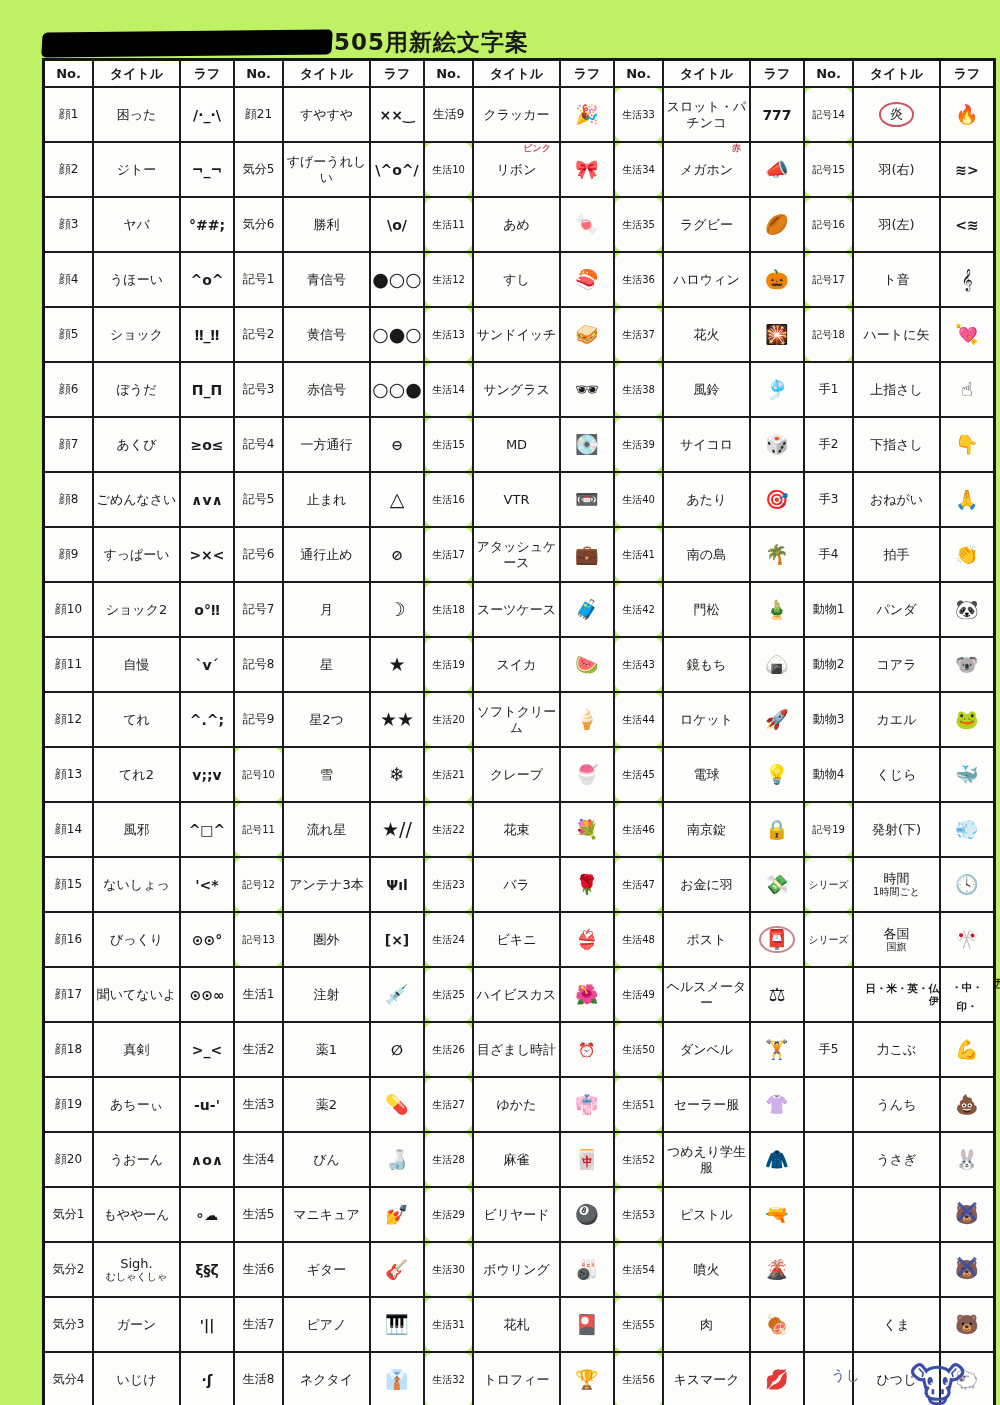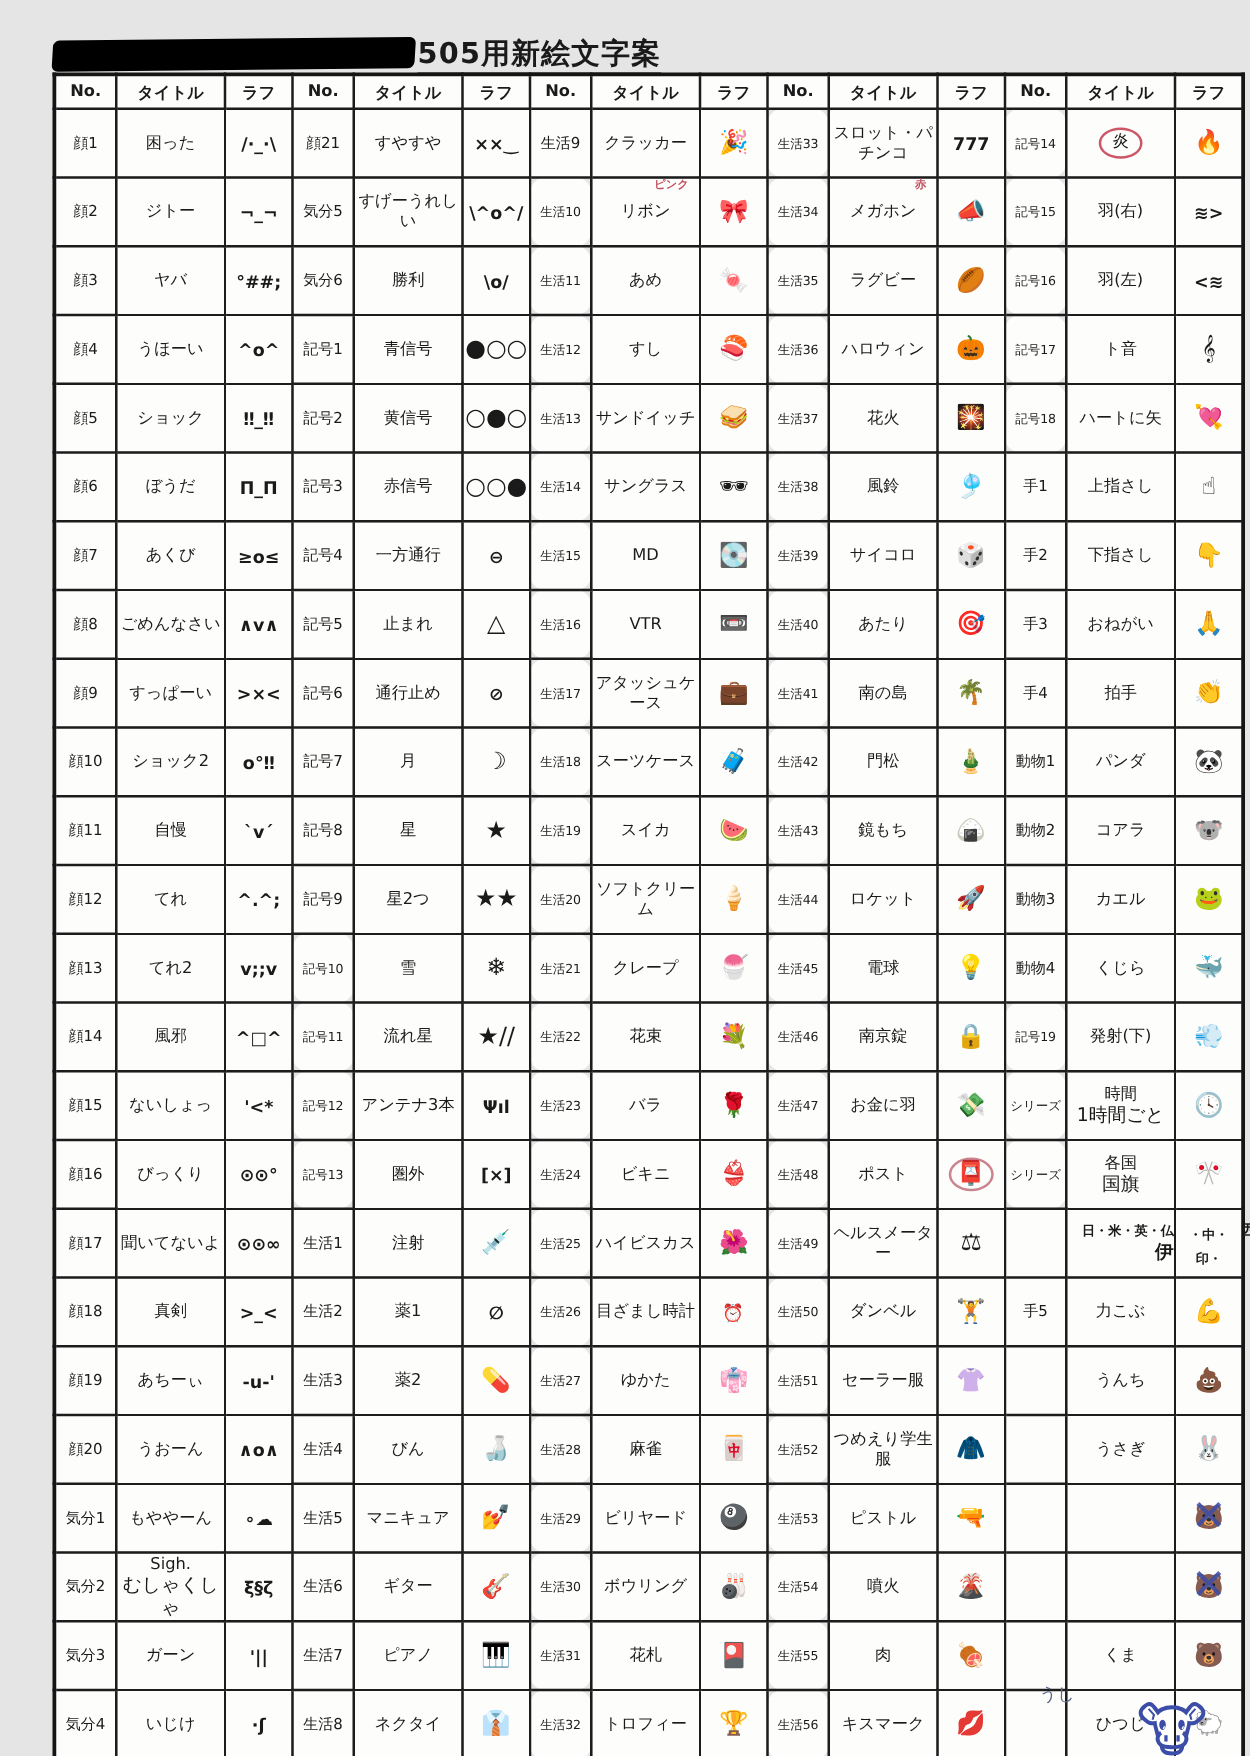--- a/index.html
+++ b/index.html
@@ -1,44 +1,44 @@
 <!DOCTYPE html>
 <html><head>
 <meta charset="utf-8">
 <style>
   html,body{margin:0;padding:0;}
-  .page{position:relative;width:1000px;height:1405px;background:#e5e5e5;overflow:hidden;
+  .page{position:relative;width:1000px;height:1405px;background:#bef264;overflow:hidden;
         font-family:"DejaVu Sans",sans-serif;color:#1a1a1a;}
   .title-row{position:absolute;top:27px;left:42px;display:flex;align-items:center;}
   .redaction{width:290px;height:25px;background:#000;border-radius:5px;transform:skew(-4deg) rotate(-0.6deg);}
   .doc-title{font-size:23px;font-weight:bold;letter-spacing:1px;margin-left:2px;border-bottom:2px solid #111;}
   table.sheet{position:absolute;top:58px;left:42px;border-collapse:collapse;table-layout:fixed;}
   table.sheet{border:3px solid #151515;}
   .sheet th,.sheet td{border:2.5px solid #1c1c1c;overflow:visible;background:#fdfdfb;}
   .sheet th{height:25px;font-size:13px;font-weight:bold;text-align:center;padding:0;}
   .sheet td{height:53px;padding:0;}
   .col-no{width:47px;} .col-title{width:85px;margin-left:44px;} .col-rough{width:52px;}
   .no-cell{font-size:12px;text-align:center;}
   .no-small{font-size:10px;border-radius:12px;}
   .title-cell{font-size:13px;text-align:center;position:relative;line-height:1.2;padding:0 1px;}
-  .title2{display:block;font-size:15px;}
+  .title2{display:block;font-size:10px;}
   .rough-cell{text-align:center;position:relative;}
   .glyph-emoji{font-size:19px;line-height:1;}
   .glyph-text{font-size:14px;font-weight:bold;letter-spacing:0;}
   .note-red{position:absolute;top:0px;right:8px;color:#c05060;font-size:9px;font-weight:bold;text-align:right;}
   .title-circled{display:inline-block;border:2px solid #c56;border-radius:50%;padding:2px 9px 3px;}
   .glyph-circled{display:inline-block;border:2px solid #c9848f;border-radius:50%;padding:2px 4px;}
   .ink-blue{color:#3b4da8;}
   .crossed{position:relative;display:inline-block;}
   .crossed .cross-mark{position:absolute;left:50%;top:50%;transform:translate(-50%,-55%);
      font-size:34px;font-weight:bold;color:#3b4da8;opacity:.85;line-height:1;}
   .small-note{font-size:10.5px;line-height:1.2;font-weight:bold;text-align:right;}
   .overflow-note{position:absolute;left:101%;top:8px;font-size:12px;font-weight:bold;white-space:nowrap;color:#1a1a1a;}
   .footer-area{position:absolute;right:0;bottom:0;width:220px;height:70px;}
-  .footer-label{position:absolute;right:140px;bottom:40px;font-size:14px;color:#5a6788;}
+  .footer-label{position:absolute;right:140px;bottom:20px;font-size:14px;color:#5a6788;}
   .footer-cow{position:absolute;right:34px;bottom:-8px;font-size:48px;color:#3b4da8;}
 </style>
 </head>
 <body>
 
 <div class="page">
 
   <div class="title-row">
     <div class="redaction"></div>
     <div class="doc-title">505用新絵文字案</div>

